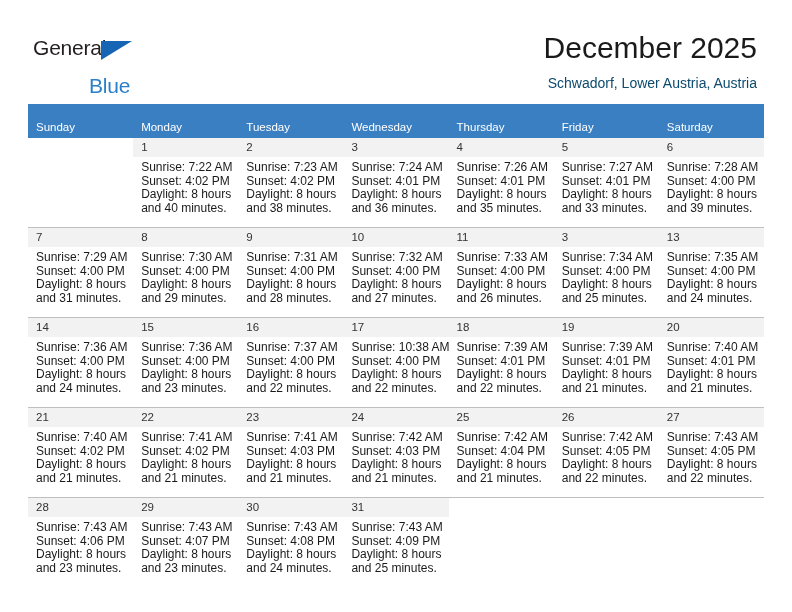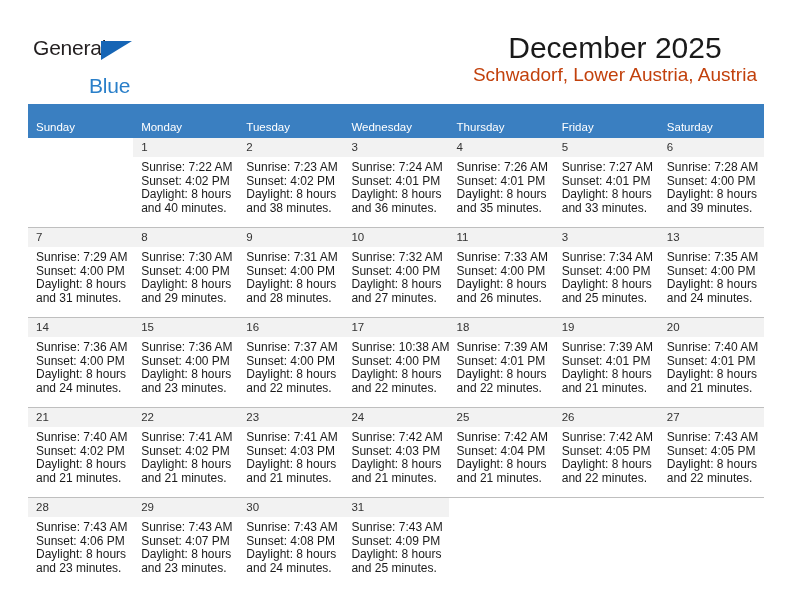--- a/index.html
+++ b/index.html
@@ -61,33 +61,33 @@
     font-size: 21px;
     letter-spacing: -0.2px;
     color: #2a7fc9;
     font-family: "Liberation Sans", sans-serif;
   }
 
   .title-block {
     position: absolute;
     right: 35px;
     top: 30px;
-    text-align: center;
+    text-align: right;
   }
   .month-title {
     font-size: 30px;
     color: #1a1a1a;
     font-weight: normal;
     line-height: 36px;
     white-space: nowrap;
   }
   .location {
-    margin-top: 0;
-    font-size: 19px;
-    color: #c2410c;
+    margin-top: 8px;
+    font-size: 14px;
+    color: #0c4a6e;
     line-height: 18px;
     white-space: nowrap;
   }
 
   
   .calendar {
     position: absolute;
     left: 28px;
     top: 104px;
     width: 736px;

